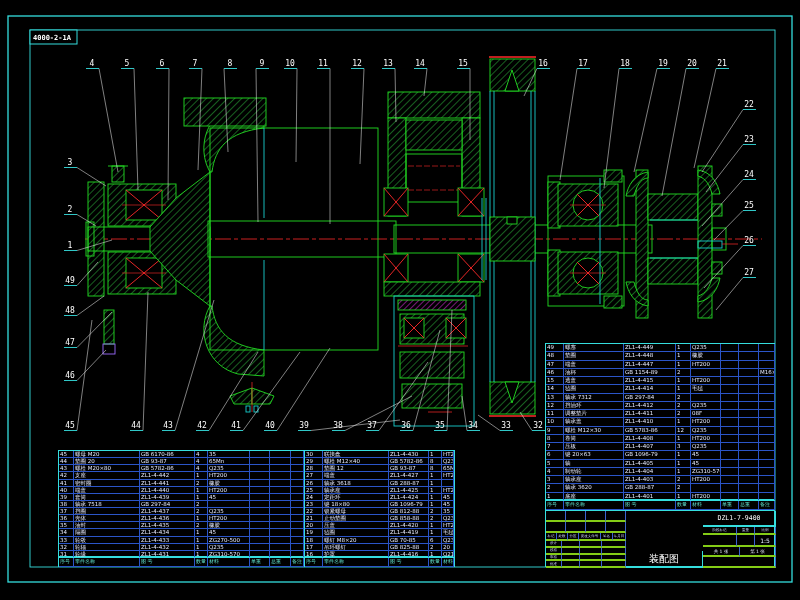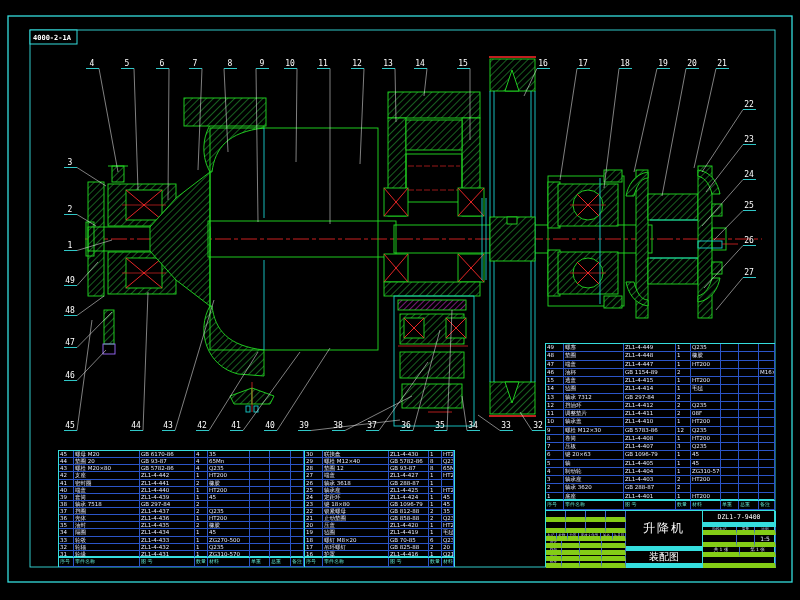--- a/index.html
+++ b/index.html
@@ -10,21 +10,21 @@
   .cou{stroke:#35dede;stroke-width:0.9;}
   .col{stroke:#e9e9e9;stroke-width:0.55;}
   .docnum{fill:#ffffff;font-size:7px;font-weight:bold;font-family:"DejaVu Sans Mono",monospace;}
   .grid{display:grid;position:absolute;background:#000;border:1px solid #35dede;box-sizing:border-box;}
   .cell{border-right:1px solid #2b55c8;border-bottom:1px solid #2b55c8;color:#e8ecff;
         font-size:5.5px;line-height:6.8px;overflow:hidden;white-space:nowrap;
         padding:0 1px;box-sizing:border-box;}
   .hdr .cell{color:#63e6cf;font-size:5px;border-color:#2b55c8;}
   #titleblock{position:absolute;left:545px;top:510px;width:230px;height:57px;
               border:1px solid #35dede;background:#000;box-sizing:border-box;}
-  .tbc{position:absolute;border-right:1px solid #3b63d0;border-bottom:5px solid #84cc16;
+  .tbc{position:absolute;border-right:1px solid #3b63d0;border-bottom:2px solid #84cc16;
        box-sizing:border-box;display:flex;align-items:center;justify-content:center;
        color:#fff;overflow:hidden;white-space:nowrap;}
   .tbc.major{border-color:#35dede;}
   .big{font-size:12px;letter-spacing:2px;}
   .mid{font-size:10px;}
   .tiny{font-size:3.5px;color:#cfd6ff;}
   .sm{font-size:4.5px;color:#e8ecff;}
   .dno{font-size:6.5px;font-family:"DejaVu Sans Mono",monospace;}
 </style>
 </head>
@@ -743,21 +743,20 @@
       <div class="tbc tiny" style="left: 0px; top: 43.5px; width: 16px; height: 6.75px;">审核</div>
       <div class="tbc tiny" style="left: 16px; top: 43.5px; width: 18px; height: 6.75px;"></div>
       <div class="tbc tiny" style="left: 34px; top: 43.5px; width: 22px; height: 6.75px;"></div>
       <div class="tbc tiny" style="left: 56px; top: 43.5px; width: 24px; height: 6.75px;"></div>
       <div class="tbc tiny" style="left: 0px; top: 50.25px; width: 16px; height: 6.75px;">批准</div>
       <div class="tbc tiny" style="left: 16px; top: 50.25px; width: 18px; height: 6.75px;"></div>
       <div class="tbc tiny" style="left: 34px; top: 50.25px; width: 22px; height: 6.75px;"></div>
       <div class="tbc tiny" style="left: 56px; top: 50.25px; width: 24px; height: 6.75px;"></div>
     </div>
 
-  <div class="tbc major big" style="left:80px;top:0;width:77px;height:40px;">升降机</div>
   <div class="tbc major mid" style="left:80px;top:40px;width:77px;height:17px;">装配图</div>
 
   <div class="tbc major dno" style="left:157px;top:0;width:73px;height:16px;">DZL1-7-9400</div>
   <div class="tbc tiny" style="left:157px;top:16px;width:34px;height:8px;">阶段标记</div>
   <div class="tbc tiny" style="left:191px;top:16px;width:18px;height:8px;">重量</div>
   <div class="tbc tiny" style="left:209px;top:16px;width:21px;height:8px;">比例</div>
   <div class="tbc sm" style="left:157px;top:24px;width:34px;height:12px;"></div>
   <div class="tbc sm" style="left:191px;top:24px;width:18px;height:12px;"></div>
   <div class="tbc sm" style="left:209px;top:24px;width:21px;height:12px;font-size:6px;">1:5</div>
   <div class="tbc sm" style="left:157px;top:36px;width:37px;height:10px;">共 1 张</div>

